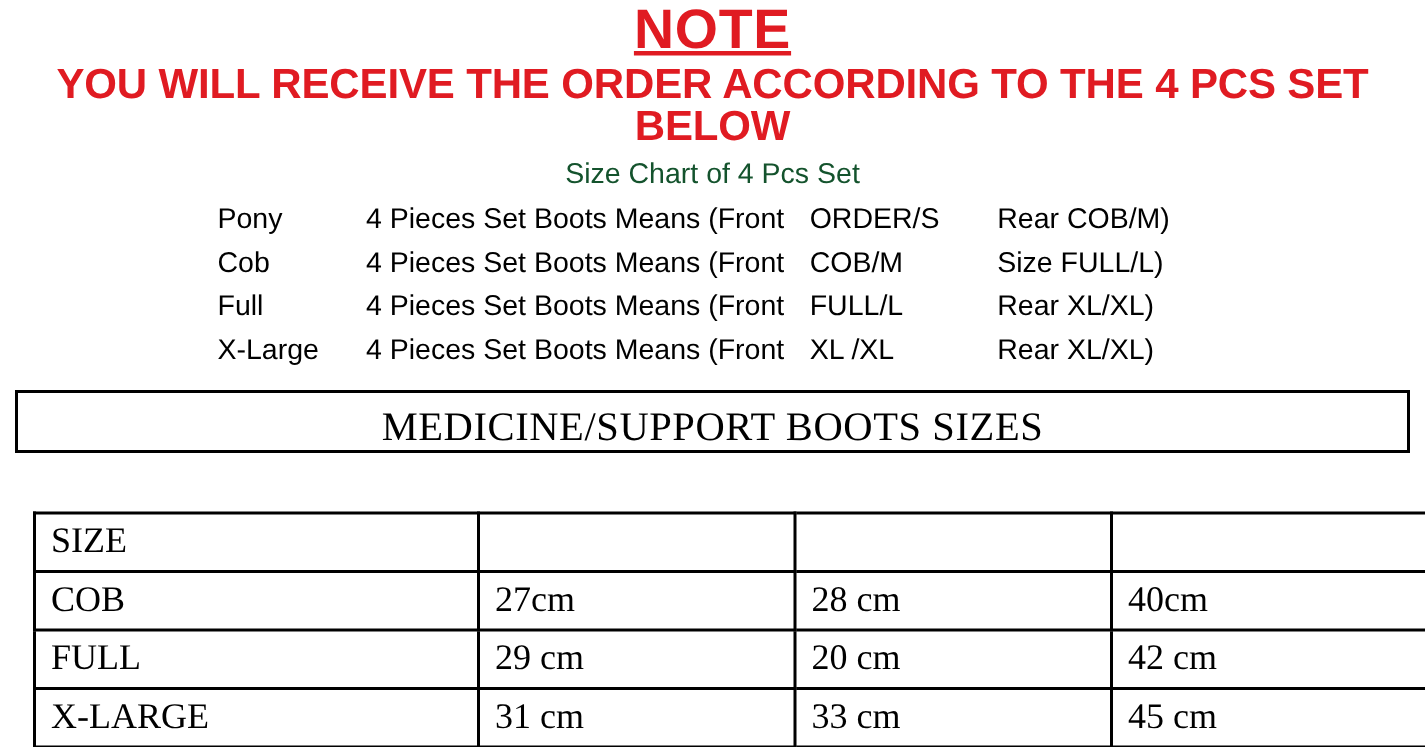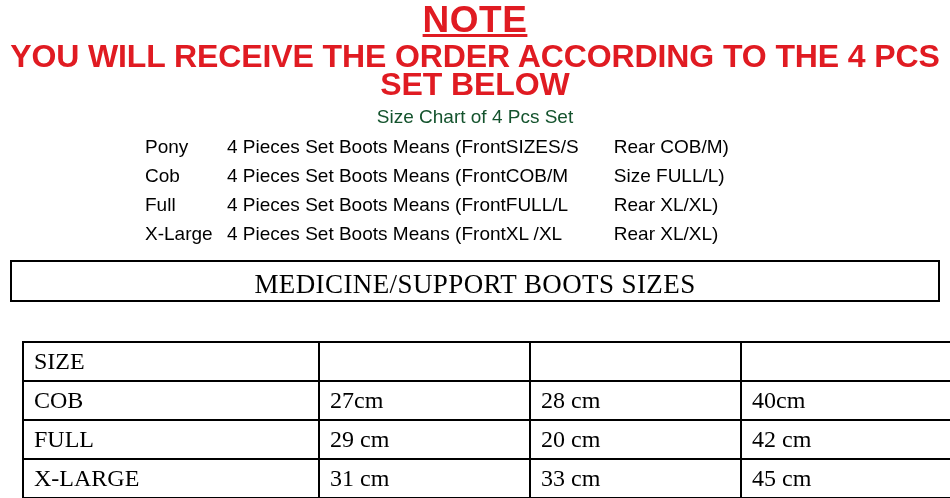--- a/index.html
+++ b/index.html
@@ -30,21 +30,21 @@
     line-height: 40px;
     letter-spacing: 0.5px;
     margin-top: 0px;
     font-family: "Liberation Sans", sans-serif;
     text-decoration: underline;
   }
   .note-sub {
     text-align: center;
     color: #e01b22;
     font-weight: bold;
-    font-size: 32px;
+    font-size: 28px;
     line-height: 28px;
     margin-top: 2px;
     letter-spacing: -0.1px;
     font-family: "Liberation Sans", sans-serif;
   }
 
   
   .sizechart-title {
     text-align: center;
     font-size: 19px;
@@ -55,20 +55,21 @@
   .setlist {
     margin: 4px auto 0 auto;
     width: 660px;
     font-size: 19px;
     line-height: 29px;
     color: #000;
   }
   .setrow {
     display: flex;
     white-space: pre;
+    gap: 17px;
   }
   .c-size {
     width: 82px;
     flex: 0 0 82px;
   }
   .c-means {
     flex: 0 0 262px;
   }
   .c-front {
     flex: 0 0 108px;
@@ -130,21 +131,21 @@
 
   <div class="note-title">NOTE</div>
   <div class="note-sub">YOU WILL RECEIVE THE ORDER ACCORDING TO THE 4 PCS SET BELOW</div>
 
   <div class="sizechart-title">Size Chart of 4 Pcs Set</div>
 
   <div class="setlist">
     <div class="setrow">
       <span class="c-size">Pony</span>
       <span class="c-means">4 Pieces Set Boots Means (Front</span>
-      <span class="c-front">SIZES/S</span>
+      <span class="c-front">ORDER/S</span>
       <span class="c-rear">Rear COB/M)</span>
     </div>
     <div class="setrow">
       <span class="c-size">Cob</span>
       <span class="c-means">4 Pieces Set Boots Means (Front</span>
       <span class="c-front">COB/M</span>
       <span class="c-rear">Size FULL/L)</span>
     </div>
     <div class="setrow">
       <span class="c-size">Full</span>

